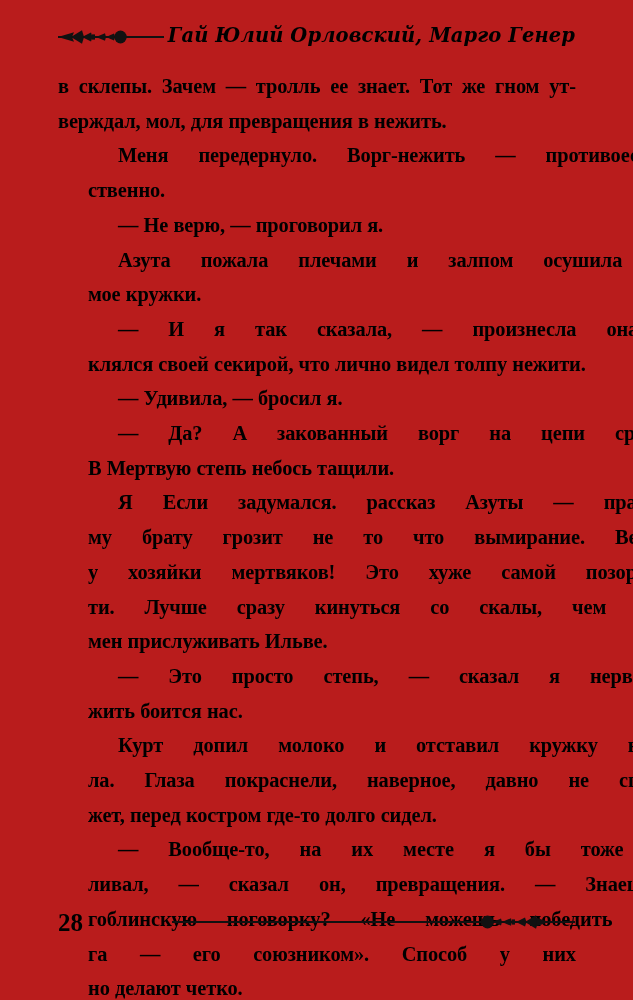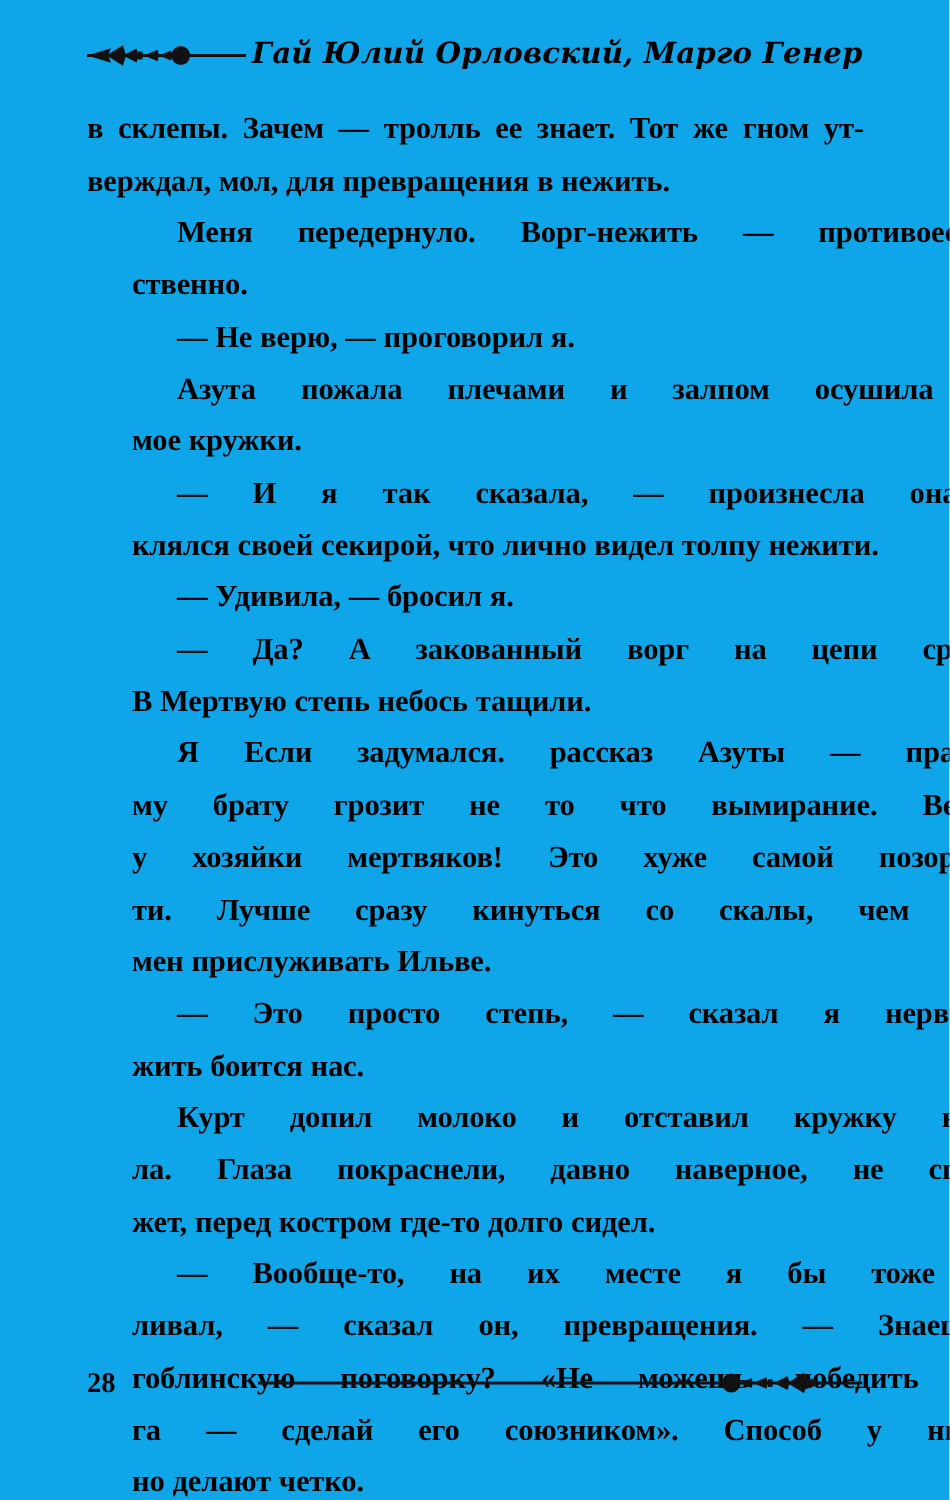--- a/index.html
+++ b/index.html
@@ -14,21 +14,21 @@
     position: relative;
     overflow: hidden;
     font-family: "Liberation Serif", "DejaVu Serif", serif;
     color: #000000;
     -webkit-font-smoothing: none;
   }
 
   .page {
     position: absolute;
     inset: 0;
-    background: #0ea5e9;
+    background: #b91c1c;
   }
 
   
   .running-head {
     position: absolute;
     left: 58px;
     top: 20px;
     width: 517px;
     height: 34px;
     display: flex;
@@ -109,21 +109,21 @@
     position: absolute;
     left: 58px;
     top: 905px;
     width: 517px;
     height: 34px;
     display: flex;
     align-items: center;
   }
   .folio {
     font-weight: 700;
-    font-size: 19px;
+    font-size: 25px;
     line-height: 1;
     min-width: 54px;
     font-family: Liberation Serif, serif;
   }
   .foot-rule-wrap {
     position: relative;
     flex: 1 1 auto;
     height: 22px;
   }
   .foot-rule {
@@ -297,22 +297,22 @@
           <span>молоко</span>
           <span>и</span>
           <span>отставил</span>
           <span>кружку</span>
           <span>на</span>
         </span>
         <span class="line just">
           <span>ла.</span>
           <span>Глаза</span>
           <span>покраснели,</span>
+          <span>наверное,</span>
           <span>давно</span>
-          <span>наверное,</span>
           <span>не</span>
           <span>спал.</span>
         </span>
         <span class="line">жет, перед костром где-то долго сидел.</span>
       </p>
       <p class="para indent">
         <span class="line just" style="padding-left: 30px;">
           <span>—</span>
           <span>Вообще-то,</span>
           <span>на</span>
@@ -336,21 +336,20 @@
           <span>гоблинскую</span>
           <span>поговорку?</span>
           <span>«Не</span>
           <span>можешь</span>
           <span>победить</span>
           <span>вра-</span>
         </span>
         <span class="line just">
           <span>га</span>
           <span>—</span>
-          <span>сделай</span>
           <span>его</span>
           <span>союзником».</span>
           <span>Способ</span>
           <span>у</span>
           <span>них</span>
         </span>
         <span class="line">но делают четко.</span>
       </p>
     </div>
 

